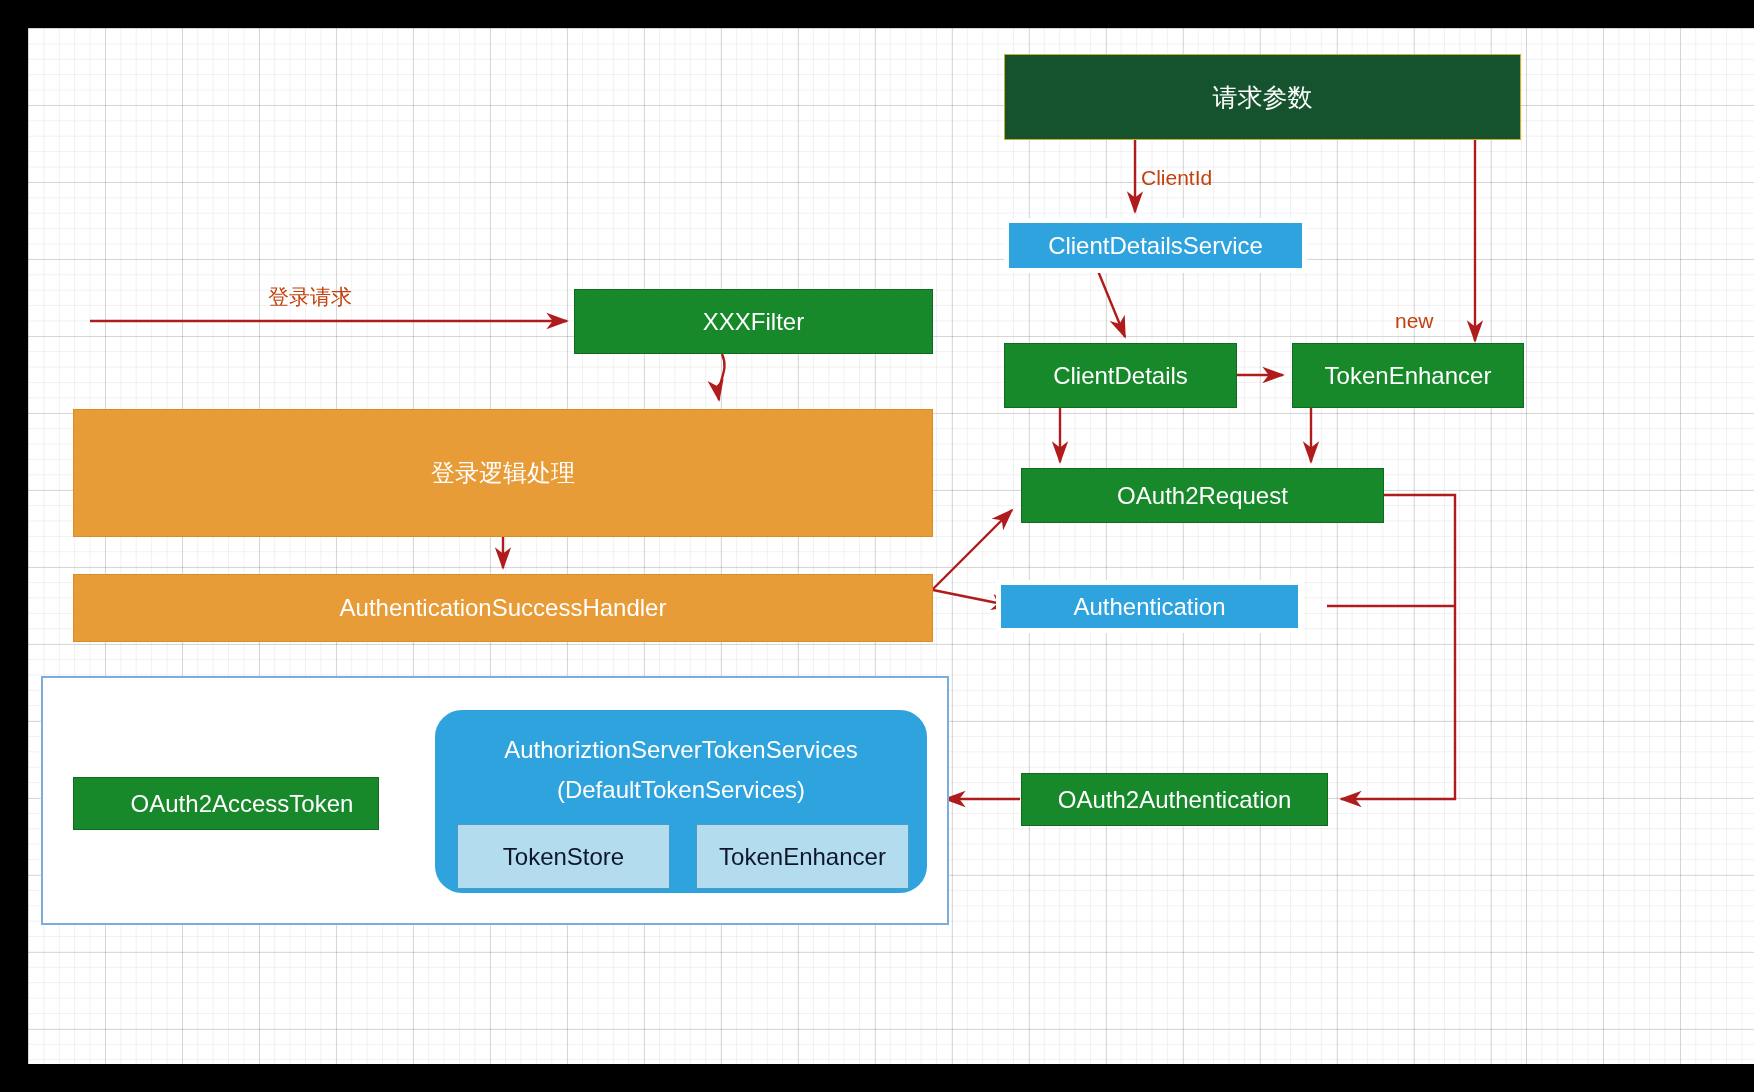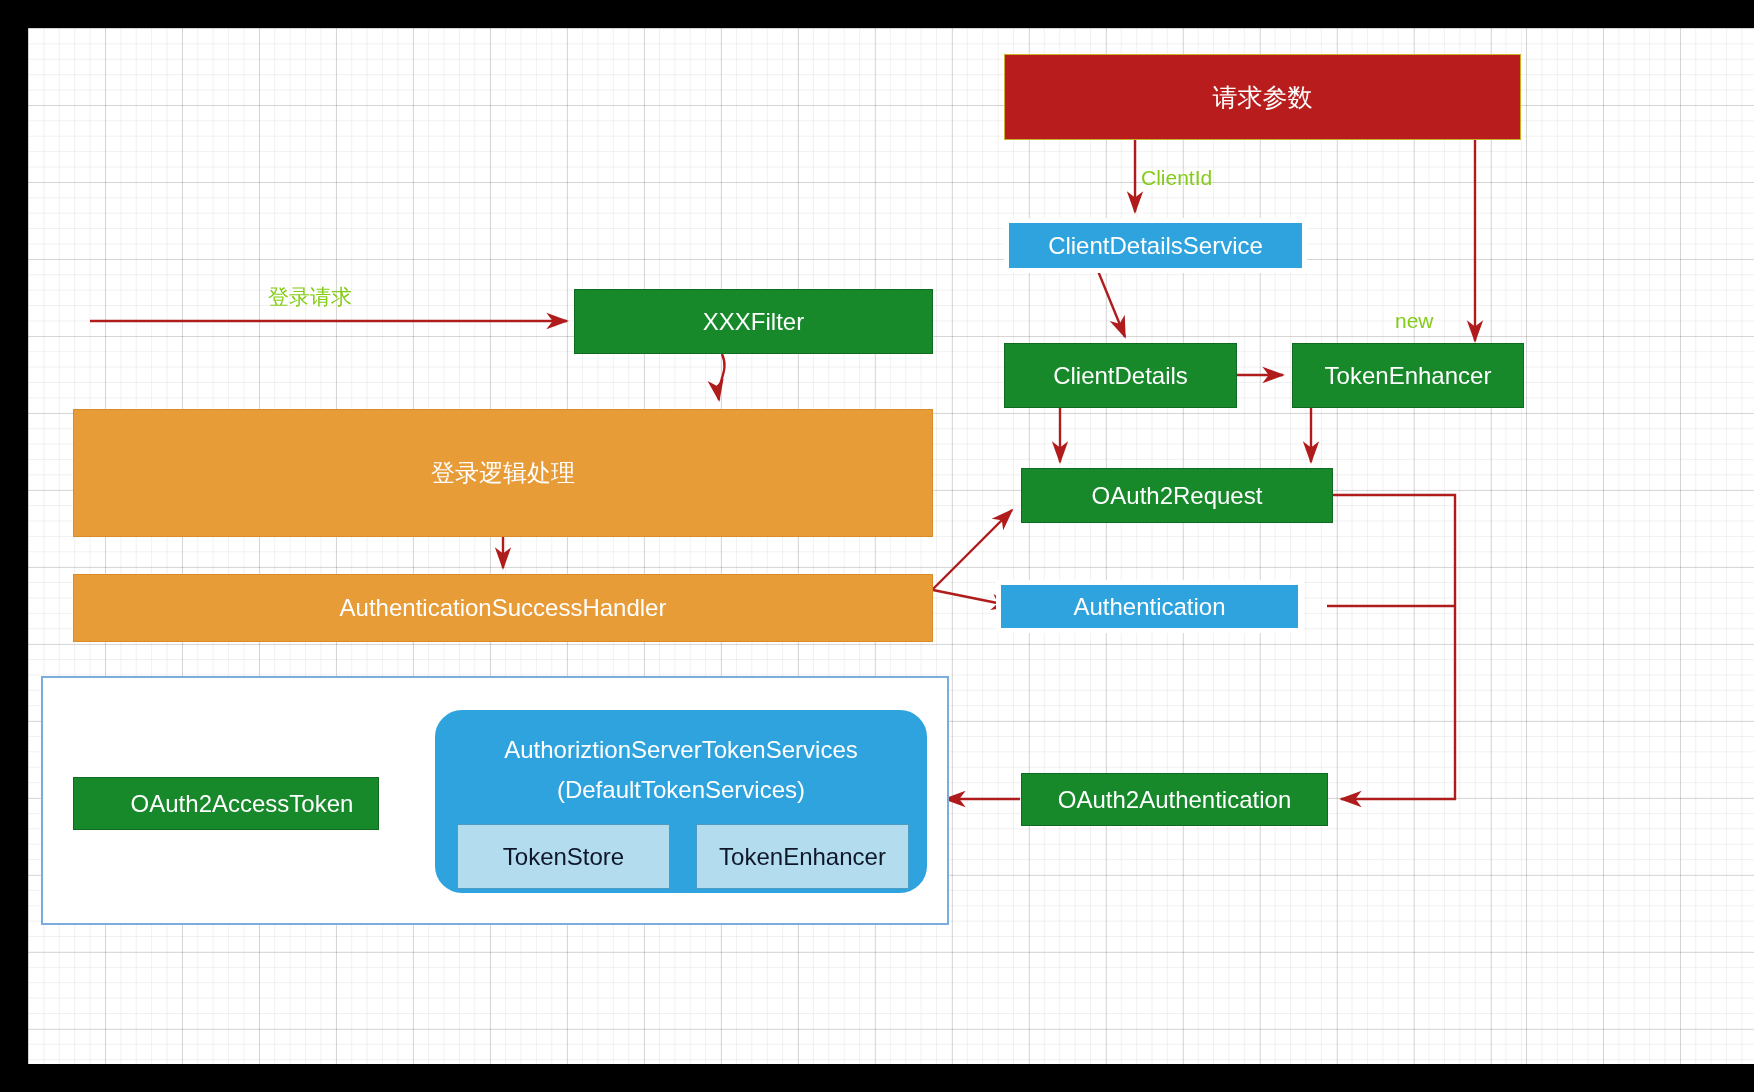--- a/index.html
+++ b/index.html
@@ -32,28 +32,28 @@
   }
   svg#wires{position:absolute;left:0;top:0;width:1754px;height:1092px;pointer-events:none;}
   .node{
     position:absolute;box-sizing:border-box;
     display:flex;align-items:center;justify-content:center;
     text-align:center;color:#ffffff;line-height:1.32;
   }
   .n-green{background:#17892a;border:1px solid #0f6b1f;}
   .n-blue{background:#2ea3dd;border:5px solid #ffffff;}
   .n-orange{background:#e89c38;border:1px solid #d98b25;}
-  .n-yellow{background:#b91c1c;border:1px solid #c9b02e;}
+  .n-yellow{background:#14532d;border:1px solid #c9b02e;}
   .n-lightblue{background:#b3dcee;border:1px solid #4d9dc2;color:#0f172a;}
   .group-box{
     position:absolute;box-sizing:border-box;
     background:#ffffff;border:2px solid #7aaddc;
   }
   .edge-label{
-    position:absolute;color:#84cc16;white-space:nowrap;
+    position:absolute;color:#c2410c;white-space:nowrap;
     font-size:21px;
   }
   .f23{font-size:24px;}
   .f24{font-size:25px;}
   .stack{display:flex;flex-direction:column;align-items:center;justify-content:center;border-radius:32px;}
 </style>
 </head>
 <body>
 
 <div id="root">
@@ -114,21 +114,21 @@
   </div>
 
   <div class="node n-green f23" style="left:1004px;top:343px;width:233px;height:65px;">
     <span>ClientDetails</span>
   </div>
 
   <div class="node n-green f23" style="left:1292px;top:343px;width:232px;height:65px;">
     <span>TokenEnhancer</span>
   </div>
 
-  <div class="node n-green f23" style="left:1021px;top:468px;width:312px;height:55px;">
+  <div class="node n-green f23" style="left:1021px;top:468px;width:363px;height:55px;">
     <span>OAuth2Request</span>
   </div>
 
   <div class="node n-blue f23" style="left:996px;top:580px;width:307px;height:53px;">
     <span>Authentication</span>
   </div>
 
   <div class="node n-green f23" style="left:1021px;top:773px;width:307px;height:53px;">
     <span>OAuth2Authentication</span>
   </div>

